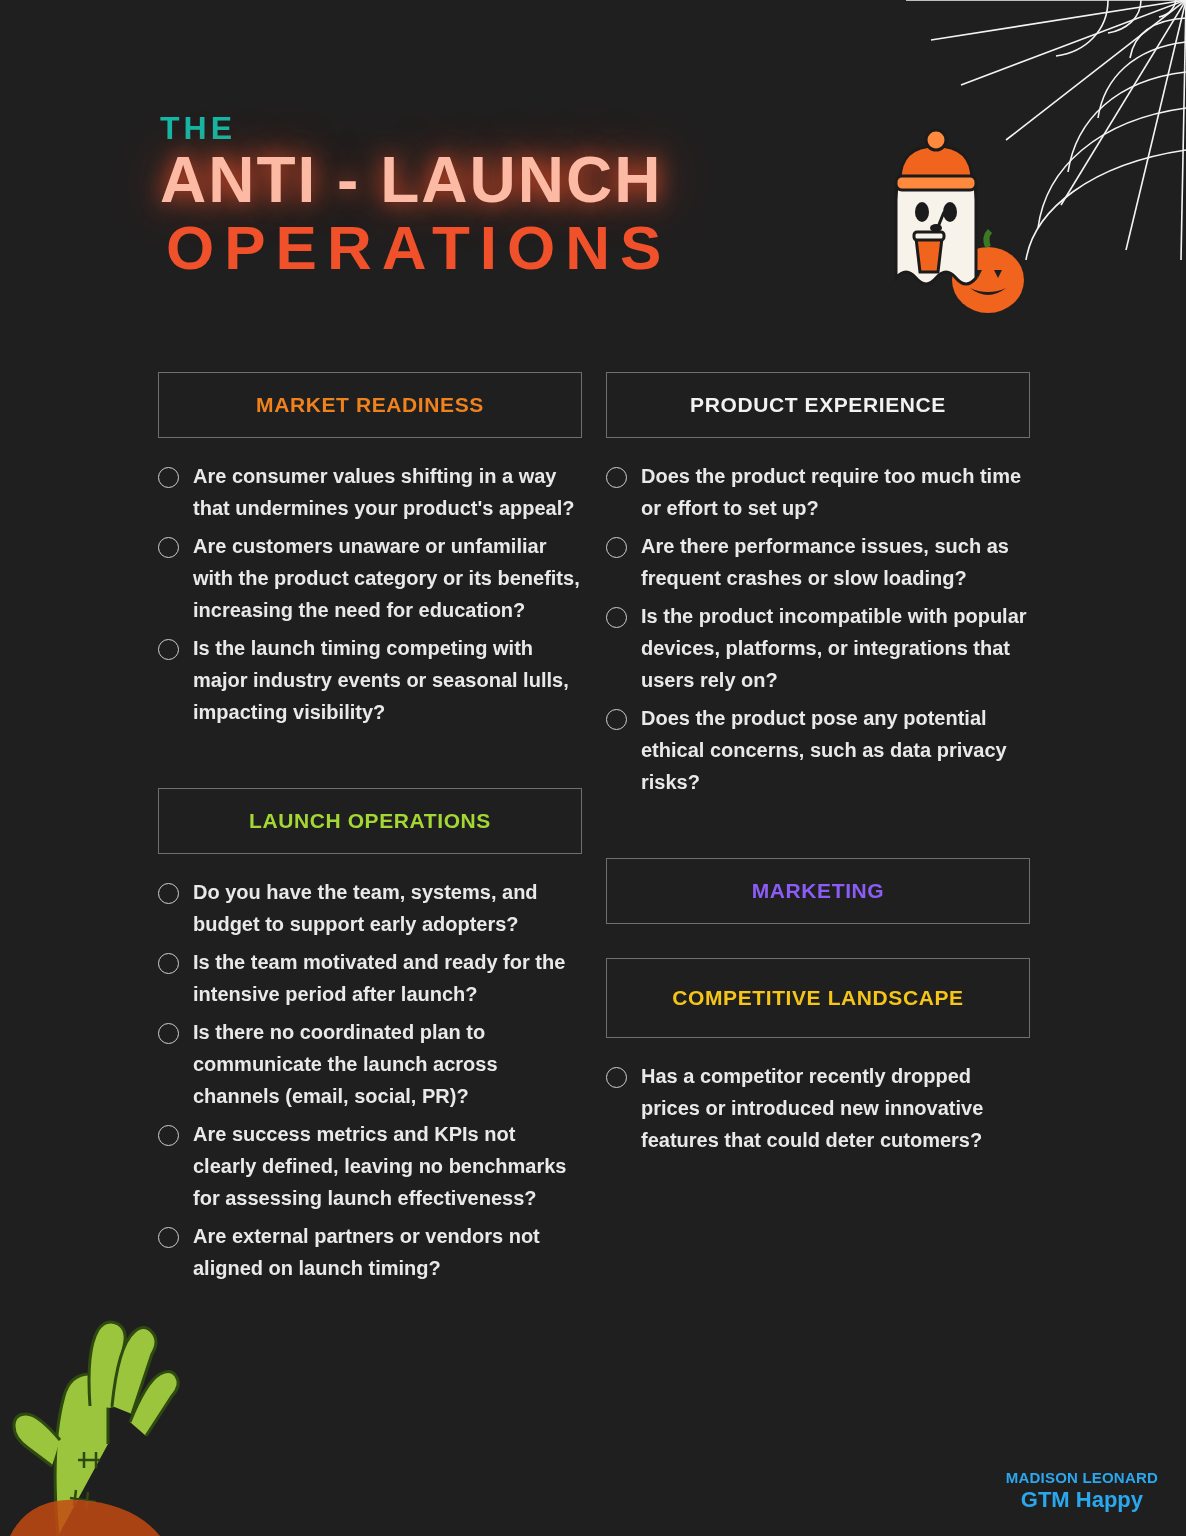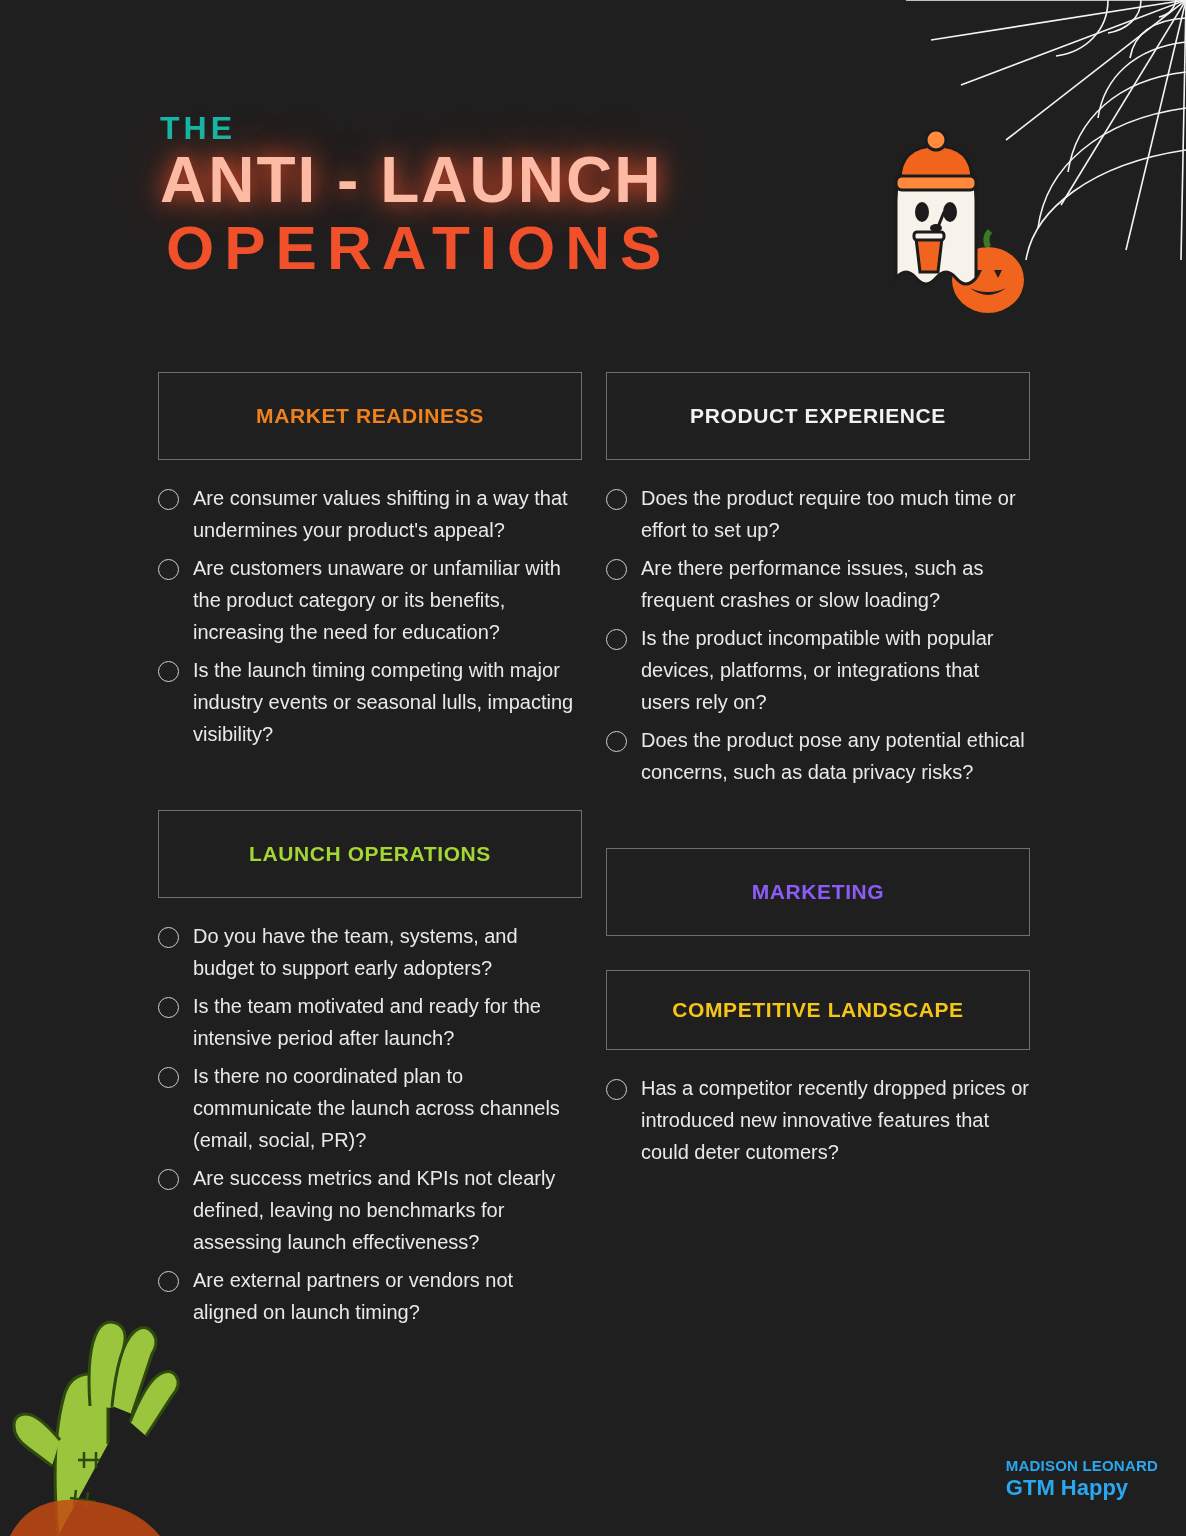--- a/index.html
+++ b/index.html
@@ -73,21 +73,21 @@
     position: absolute;
     width: 424px;
   }
   .col-left  { left: 158px; top: 372px; }
   .col-right { left: 606px; top: 372px; }
 
   .section { margin-bottom: 34px; }
 
   .sec-head {
     border: 1px solid #6f6f6f;
-    height: 88px;
+    height: 66px;
     display: flex;
     align-items: center;
     justify-content: center;
     text-align: center;
   }
   .sec-head h2 {
     font-size: 21px;
     font-weight: bold;
     letter-spacing: 0.6px;
   }
@@ -108,29 +108,29 @@
     width: 21px; height: 21px;
     border: 1.5px solid #cfcfcf;
     border-radius: 50%;
     margin-top: 7px;
     margin-right: 14px;
   }
   .item p {
     font-size: 20px;
     line-height: 1.6;
     color: #e9e9e9;
-    font-weight: 400;
+    font-weight: 700;
   }
 
   
   .logo {
     position: absolute;
     right: 28px;
-    bottom: 36px;
-    text-align: left;
+    bottom: 24px;
+    text-align: center;
     line-height: 1.15;
   }
   .logo .l1 {
     font-size: 15px;
     font-weight: bold;
     color: #2aa8ef;
     letter-spacing: 0.2px;
   }
   .logo .l2 {
     font-size: 22px;

